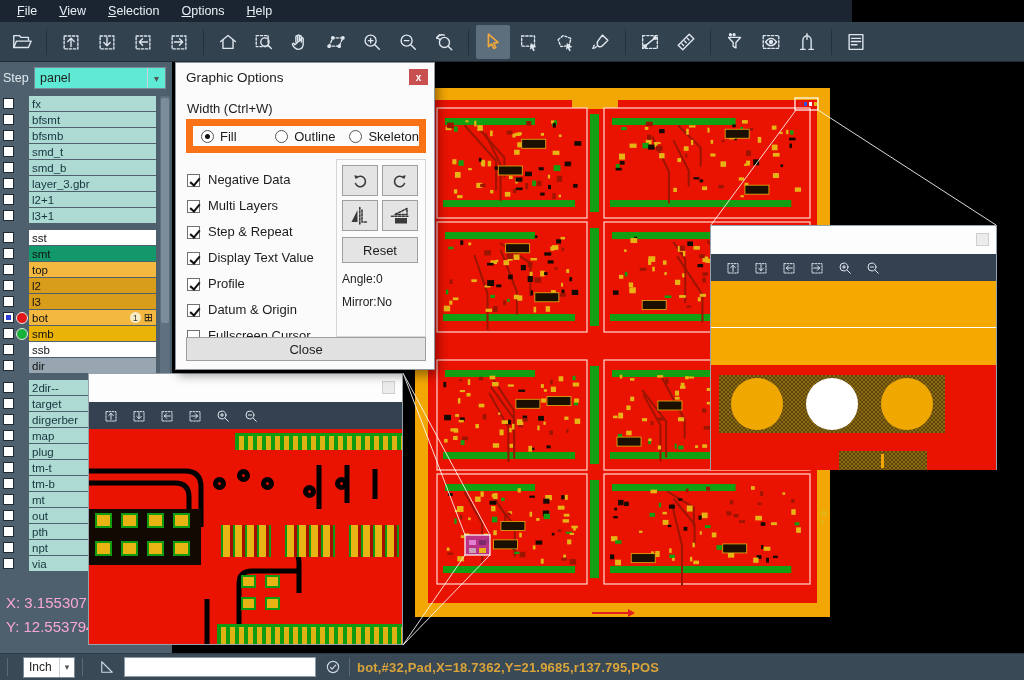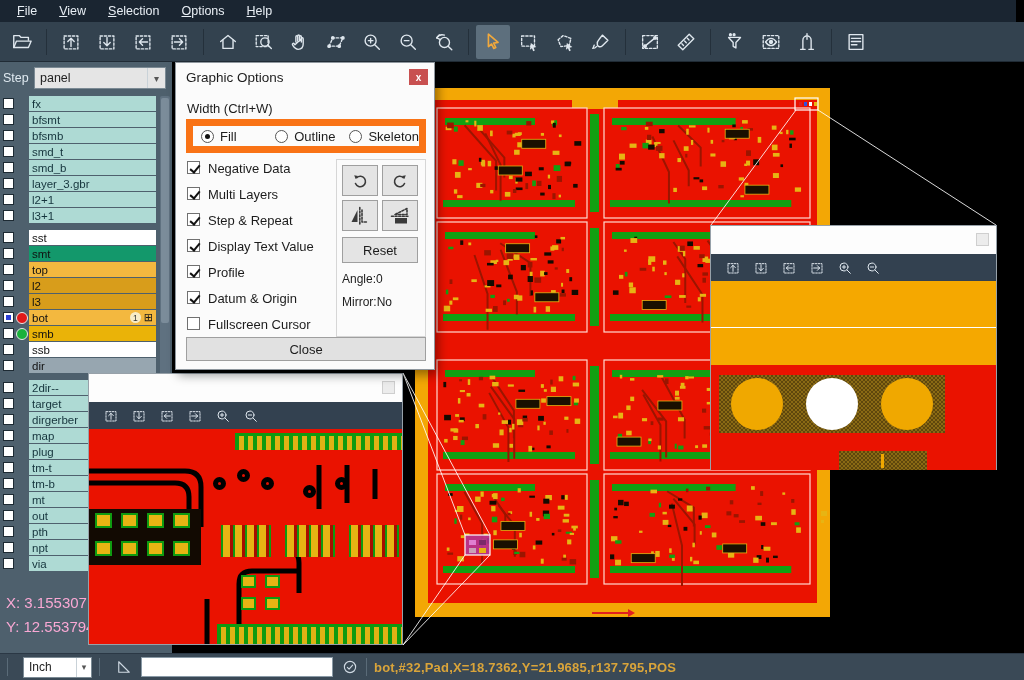--- a/index.html
+++ b/index.html
@@ -1,35 +1,35 @@
 <!DOCTYPE html>
 <html><head>
 <meta charset="utf-8">
 <style>
   html,body{margin:0;padding:0;background:#222;}
   *{box-sizing:border-box;}
   #app{position:relative;width:1024px;height:680px;overflow:hidden;
        font-family:"Liberation Sans",sans-serif;background:#000;}
   
-  #menubar{position:absolute;left:0;top:0;width:1016px;height:22px;background:#1a2531;
+  #menubar{position:absolute;left:0;top:0;width:852px;height:22px;background:#1a2531;
            display:flex;align-items:center;padding-left:6px;z-index:20;}
   .menu-item{display:inline-block;color:#e9eff5;font-size:12.5px;padding:2px 11px;cursor:default;}
   .menu-item::first-letter{text-decoration:underline;}
   
   #toolbar{position:absolute;left:0;top:22px;width:1024px;height:40px;background:#33424f;
            display:flex;align-items:center;padding-left:4px;z-index:20;border-bottom:1px solid #202b35;}
   .tb{width:34px;height:34px;display:flex;align-items:center;justify-content:center;border-radius:2px;margin:0 1px;}
   .tb svg{stroke:#dfe7ee;fill:none;stroke-width:1.5;stroke-linecap:round;stroke-linejoin:round;}
   .tb.active{background:#5d6f7d;}
   .tsep{width:1px;height:26px;background:#24303b;margin:0 6px;}
   
   #sidebar{position:absolute;left:0;top:62px;width:172px;height:591px;background:#4e606d;z-index:2;}
   #steprow{position:absolute;left:3px;top:4px;right:6px;height:24px;display:flex;align-items:center;}
   #steprow .lbl{color:#dfe9f0;font-size:12.5px;width:31px;}
-  .selbox{flex:1;height:22px;background:#e5e5e5;border:1px solid #7b8a94;display:flex;align-items:center;}
+  .selbox{flex:1;height:22px;background:#5eead4;border:1px solid #7b8a94;display:flex;align-items:center;}
   .selbox .val{flex:1;font-size:12.5px;color:#222;padding-left:5px;}
   .selbox .chev{width:18px;height:100%;border-left:1px solid #c9d2d8;display:flex;align-items:center;justify-content:center;color:#555;font-size:10px;}
   #layers{position:absolute;left:0;top:34px;right:16px;}
   .lrow{display:flex;align-items:center;height:15px;margin-bottom:1px;padding-left:3px;}
   .cb{width:11px;height:11px;background:#fff;border:1px solid #1d2a33;flex:none;}
   .cb.on{background:#2b3fd6;box-shadow:inset 0 0 0 2px #fff;}
   .ind-slot{width:15px;height:13px;flex:none;display:flex;align-items:center;justify-content:center;}
   .ind{width:12px;height:12px;border-radius:50%;border:1px solid #e8e8e8;}
   .lname{flex:1;height:15px;background:#aedad4;color:#15343c;font-size:11.5px;
          display:flex;align-items:center;padding:0 3px;overflow:hidden;white-space:nowrap;}
@@ -67,38 +67,38 @@
   #dlg-title{height:28px;display:flex;align-items:center;padding-left:10px;font-size:13.5px;}
   #dlg-close{position:absolute;right:6px;top:6px;width:19px;height:16px;background:#c85050;color:#fff;
              font-size:10px;font-weight:bold;display:flex;align-items:center;justify-content:center;}
   #dlg-width{position:absolute;left:11px;top:38px;}
   #radiobox{position:absolute;left:10px;top:56px;width:240px;height:34px;border:7px solid #f97316;
             display:flex;align-items:center;}
   .radio-item{display:flex;align-items:center;gap:6px;width:80px;padding-left:8px;}
   .radio{width:13px;height:13px;border:1px solid #555;border-radius:50%;background:#fff;position:relative;flex:none;}
   .radio.on::after{content:"";position:absolute;left:3px;top:3px;width:5px;height:5px;border-radius:50%;background:#111;}
   #cbcol{position:absolute;left:11px;top:98px;width:145px;}
-  .cbrow{display:flex;align-items:flex-start;gap:8px;height:26px;}
+  .cbrow{display:flex;align-items:flex-end;gap:8px;height:26px;}
   .dcb{width:13px;height:13px;background:#fff;border:1px solid #707070;position:relative;flex:none;}
   .dcb.on::after{content:"";position:absolute;left:4px;top:1px;width:4px;height:8px;
                  border-right:2px solid #111;border-bottom:2px solid #111;transform:rotate(40deg);}
   #xformbox{position:absolute;left:160px;top:96px;width:90px;height:178px;border:1px solid #d6d6d6;padding:5px;}
   .xbtns{display:grid;grid-template-columns:36px 36px;grid-gap:4px;}
   .xb{width:36px;height:31px;background:#e4e4e4;border:1px solid #9f9f9f;display:flex;align-items:center;justify-content:center;}
   .xb svg{stroke:#3a3a3a;fill:none;stroke-width:1.6;stroke-linecap:round;stroke-linejoin:round;}
   #resetbtn{margin-top:6px;width:76px;height:26px;background:#e4e4e4;border:1px solid #9f9f9f;
             display:flex;align-items:center;justify-content:center;font-size:13px;}
   .xtext{margin-top:9px;font-size:12px;}
   #closebtn{position:absolute;left:10px;bottom:8px;width:240px;height:24px;background:#e1e1e1;border:1px solid #9f9f9f;
             display:flex;align-items:center;justify-content:center;font-size:13px;}
   
   #statusbar{position:absolute;left:0;top:653px;width:1024px;height:27px;background:#3a4956;
              display:flex;align-items:center;z-index:20;border-top:1px solid #2b3845;}
   .ssep{width:1px;height:18px;background:#5a6b78;margin:0 7px;}
-  #unitsel{width:69px;height:21px;background:#fff;border:1px solid #7b8a94;display:flex;align-items:center;margin-left:8px;}
+  #unitsel{width:52px;height:21px;background:#fff;border:1px solid #7b8a94;display:flex;align-items:center;margin-left:8px;}
   #unitsel .val{flex:1;font-size:12px;color:#222;padding-left:5px;}
   #unitsel .chev{width:15px;height:100%;border-left:1px solid #c9d2d8;display:flex;align-items:center;justify-content:center;color:#555;font-size:9px;}
   #cmdinput{width:192px;height:20px;background:#fff;border:1px solid #8a9aa6;font-size:12px;padding:0 4px;margin-left:8px;}
   #statusmsg{font-size:13px;font-weight:bold;letter-spacing:.2px;}
   .sicon svg{stroke:#cfd9e2;fill:none;stroke-width:1.5;stroke-linecap:round;stroke-linejoin:round;}
   .sicon{margin-left:8px;display:flex;align-items:center;}
 </style>
 </head>
 <body>
 

